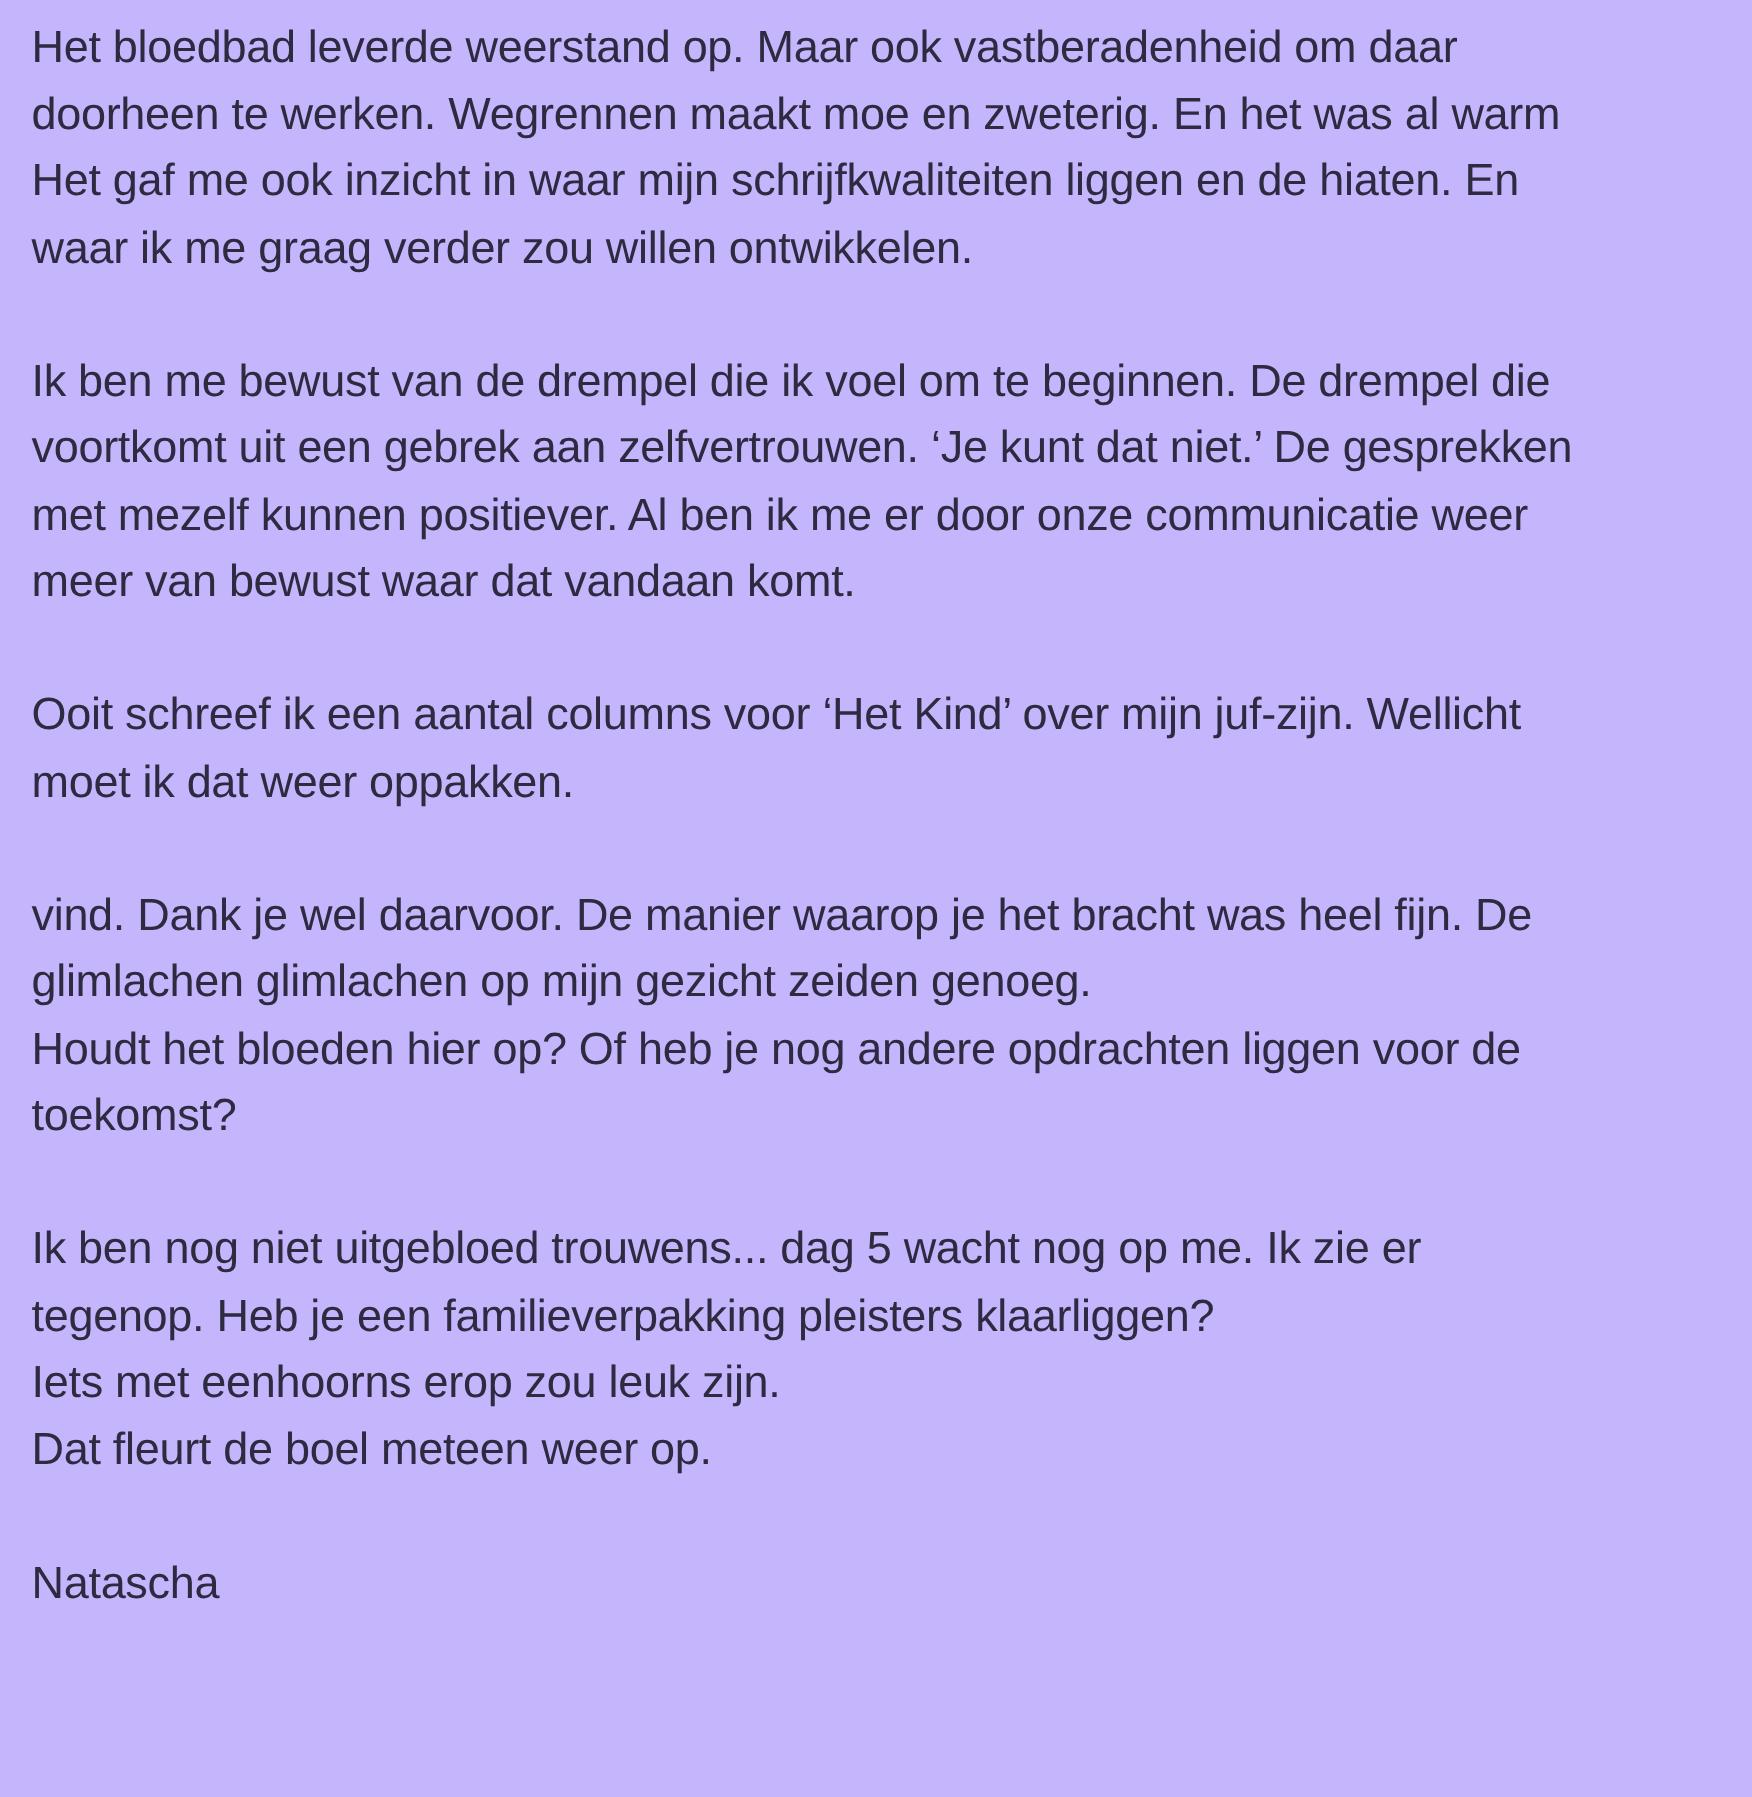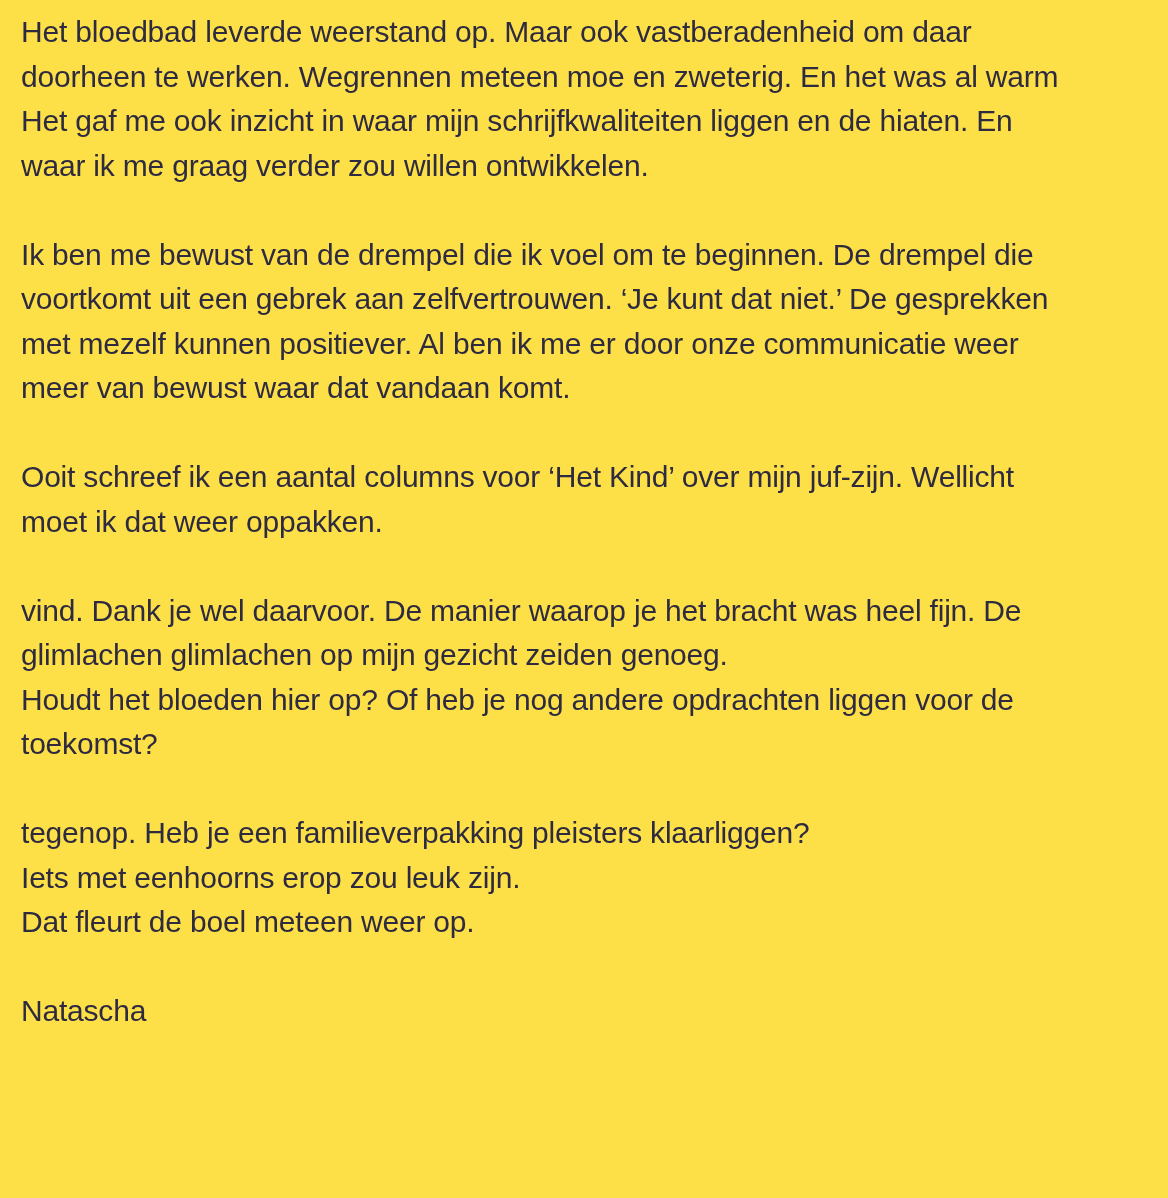--- a/index.html
+++ b/index.html
@@ -4,21 +4,21 @@
 <style>
   html, body {
     margin: 0;
     padding: 0;
     background: #ffffff;
   }
   .letter {
     box-sizing: border-box;
     width: 1168px;
     min-height: 1198px;
-    background: #fde047;
+    background: #c4b5fd;
     padding: 10px 20px 30px 21px;
     font-family: "Liberation Sans", sans-serif;
     font-size: 30px;
     line-height: 44.5px;
     letter-spacing: -0.2px;
     color: #2e2a40;
   }
   .paragraph {
     margin: 0 0 44.5px 0;
   }
@@ -29,21 +29,21 @@
     white-space: pre;
   }
 </style>
 </head>
 <body>
 
 <div class="letter">
 
   <div class="paragraph">
     <div class="line">Het bloedbad leverde weerstand op. Maar ook vastberadenheid om daar</div>
-    <div class="line">doorheen te werken. Wegrennen meteen moe en zweterig. En het was al warm</div>
+    <div class="line">doorheen te werken. Wegrennen maakt moe en zweterig. En het was al warm</div>
     <div class="line">Het gaf me ook inzicht in waar mijn schrijfkwaliteiten liggen en de hiaten. En</div>
     <div class="line">waar ik me graag verder zou willen ontwikkelen.</div>
   </div>
 
   <div class="paragraph">
     <div class="line">Ik ben me bewust van de drempel die ik voel om te beginnen. De drempel die</div>
     <div class="line">voortkomt uit een gebrek aan zelfvertrouwen. ‘Je kunt dat niet.’ De gesprekken</div>
     <div class="line">met mezelf kunnen positiever. Al ben ik me er door onze communicatie weer</div>
     <div class="line">meer van bewust waar dat vandaan komt.</div>
   </div>
@@ -54,20 +54,21 @@
   </div>
 
   <div class="paragraph">
     <div class="line">vind. Dank je wel daarvoor. De manier waarop je het bracht was heel fijn. De</div>
     <div class="line">glimlachen glimlachen op mijn gezicht zeiden genoeg.</div>
     <div class="line">Houdt het bloeden hier op? Of heb je nog andere opdrachten liggen voor de</div>
     <div class="line">toekomst?</div>
   </div>
 
   <div class="paragraph">
+    <div class="line">Ik ben nog niet uitgebloed trouwens... dag 5 wacht nog op me. Ik zie er</div>
     <div class="line">tegenop. Heb je een familieverpakking pleisters klaarliggen?</div>
     <div class="line">Iets met eenhoorns erop zou leuk zijn.</div>
     <div class="line">Dat fleurt de boel meteen weer op.</div>
   </div>
 
   <div class="paragraph">
     <div class="line">Natascha</div>
   </div>
 
 </div>

